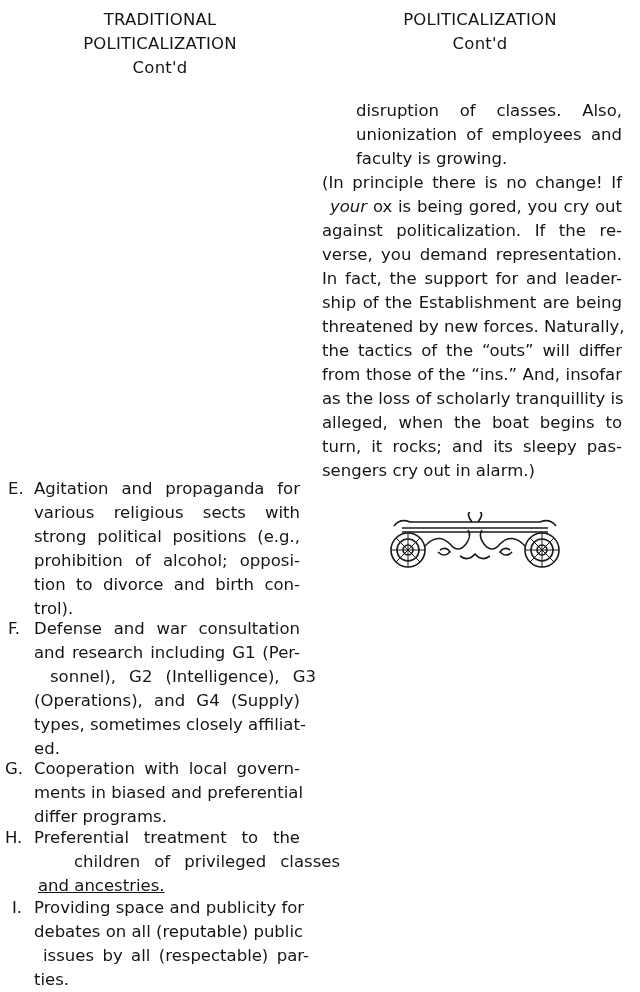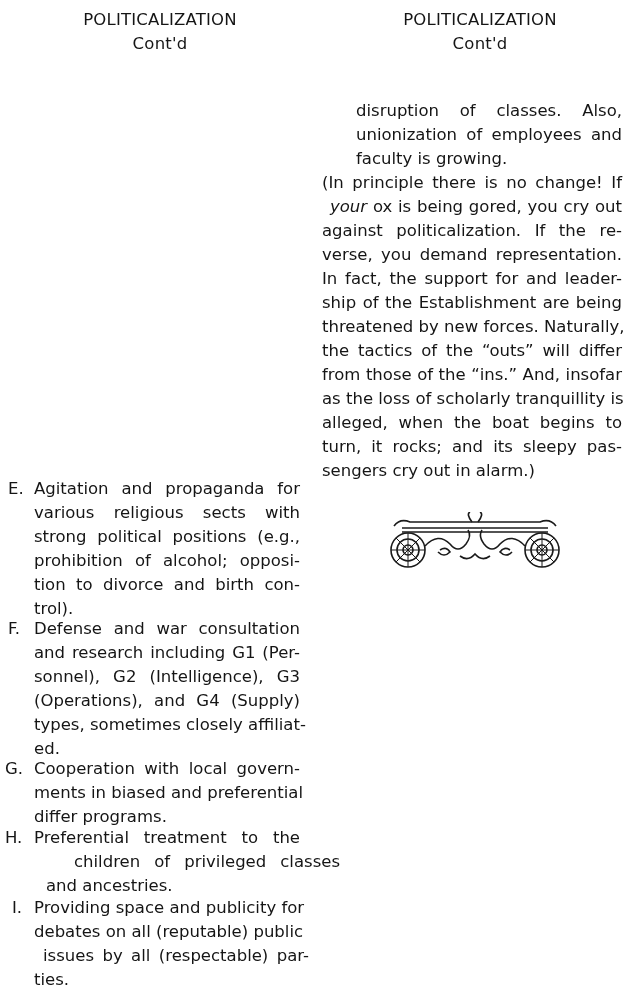--- a/index.html
+++ b/index.html
@@ -22,20 +22,21 @@
   .line.last { text-align-last: left; }
   .label { position: absolute; font-size: 16.5px; line-height: 24px; white-space: nowrap; }
   em { font-style: italic; margin-left: 8px; }
 
   .ornament { position: absolute; left: 380px; top: 512px; width: 190px; height: 60px; }
 </style>
 </head>
 <body>
 
 <div class="col-head left">
+  <div>TRADITIONAL</div>
   <div>POLITICALIZATION</div>
   <div>Cont'd</div>
 </div>
 
 <div class="col-head right">
   <div>POLITICALIZATION</div>
   <div>Cont'd</div>
 </div>
 
 <div>
@@ -91,38 +92,38 @@
     <div class="line" style="left:34px; top:525px; width:266px;">strong political positions (e.g.,</div>
     <div class="line" style="left:34px; top:549px; width:266px;">prohibition of alcohol; opposi-</div>
     <div class="line" style="left:34px; top:573px; width:266px;">tion to divorce and birth con-</div>
     <div class="line last" style="left:34px; top:597px; width:266px;">trol).</div>
   </div>
 
   <div>
     <div class="label" style="left:8px; top:617px;">F.</div>
     <div class="line" style="left:34px; top:617px; width:266px;">Defense and war consultation</div>
     <div class="line" style="left:34px; top:641px; width:266px;">and research including G1 (Per-</div>
-    <div class="line" style="left:34px; top:665px; width:266px;">sonnel), G2 (Intelligence), G3</div>
+    <div class="line" style="left:50px; top:665px; width:266px;">sonnel), G2 (Intelligence), G3</div>
     <div class="line" style="left:34px; top:689px; width:266px;">(Operations), and G4 (Supply)</div>
     <div class="line" style="left:34px; top:713px; width:266px;">types, sometimes closely affiliat-</div>
     <div class="line last" style="left:34px; top:737px; width:266px;">ed.</div>
   </div>
 
   <div>
     <div class="label" style="left:5px; top:757px;">G.</div>
     <div class="line" style="left:34px; top:757px; width:266px;">Cooperation with local govern-</div>
     <div class="line" style="left:34px; top:781px; width:266px;">ments in biased and preferential</div>
     <div class="line last" style="left:34px; top:805px; width:266px;">differ programs.</div>
   </div>
 
   <div>
     <div class="label" style="left:5px; top:826px;">H.</div>
     <div class="line" style="left:34px; top:826px; width:266px;">Preferential treatment to the</div>
     <div class="line" style="left:34px; top:850px; width:266px;margin-left:40px;">children of privileged classes</div>
-    <div class="line last" style="left:46px; top:874px; width:266px;">and ancestries.</div>
+    <div class="line last" style="left:38px; top:874px; width:266px;text-decoration:underline;">and ancestries.</div>
   </div>
 
   <div>
     <div class="label" style="left:12px; top:896px;">I.</div>
     <div class="line" style="left:34px; top:896px; width:266px;">Providing space and publicity for</div>
     <div class="line" style="left:34px; top:920px; width:266px;">debates on all (reputable) public</div>
     <div class="line" style="left:34px; top:944px; width:266px;margin-left:9px;">issues by all (respectable) par-</div>
     <div class="line last" style="left:34px; top:968px; width:266px;">ties.</div>
   </div>
 </div>

